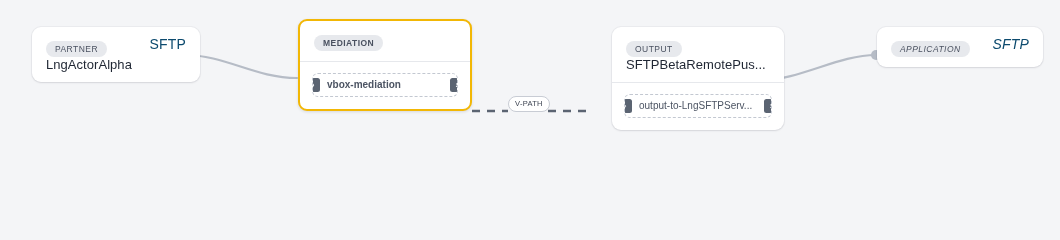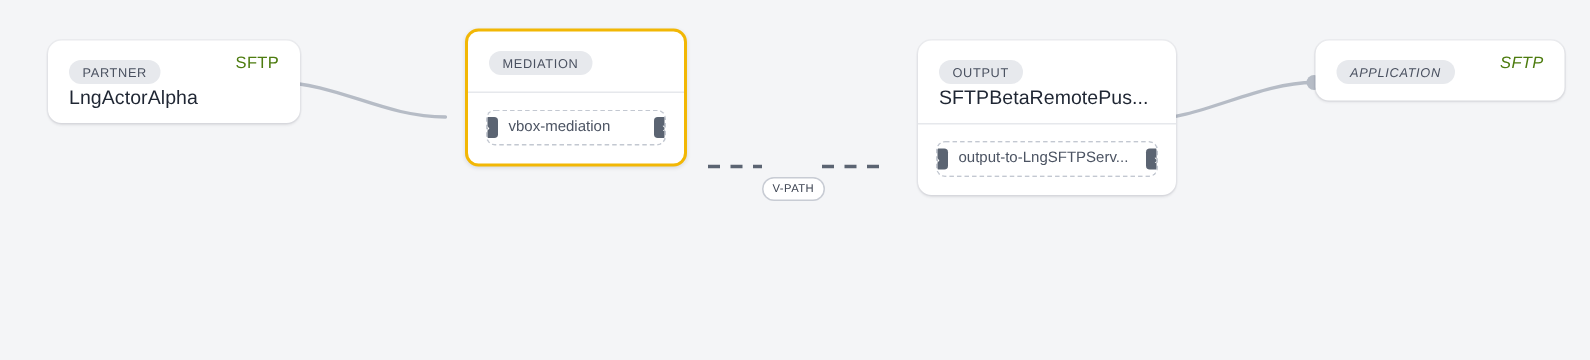--- a/index.html
+++ b/index.html
@@ -50,22 +50,22 @@
     font-size: 8.5px;
     letter-spacing: 0.45px;
     padding: 4px 9px 3.5px 9px;
     line-height: 1;
     vertical-align: middle;
   }
   .proto {
     position: absolute;
     right: 14px;
     top: 9px;
-    font-size: 11px;
-    color: #4d7c0f;
+    font-size: 14px;
+    color: #0c4a6e;
     letter-spacing: 0.2px;
   }
   .node-title {
     font-size: 13px;
     color: #1f2633;
     letter-spacing: 0.05px;
     white-space: nowrap;
     overflow: hidden;
   }
   .divider {
@@ -140,35 +140,35 @@
   </svg>
 
   <div class="node" style="left:32px; top:27px; width:168px;">
     <div class="node-head">
       <span class="badge">PARTNER</span>
       <span class="proto">SFTP</span>
       <div class="node-title">LngActorAlpha</div>
     </div>
   </div>
 
-  <div class="node selected" style="left:310px; top:19px; width:148px;">
+  <div class="node selected" style="left:298px; top:19px; width:174px;font-weight:bold;">
     <div class="node-head">
       <span class="badge">MEDIATION</span>
     </div>
     <div class="divider"></div>
     <div class="node-body">
       <div class="slot">
         <span class="handle left">›</span>
         <span>vbox-mediation</span>
         <span class="handle right">›</span>
       </div>
     </div>
   </div>
 
-  <div class="vpath" style="left:508px; top:118px;">
+  <div class="vpath" style="left:508px; top:96px;">
     <span>V-PATH</span>
   </div>
 
   <div class="node" style="left:612px; top:27px; width:172px;">
     <div class="node-head">
       <span class="badge">OUTPUT</span>
       <div class="node-title">SFTPBetaRemotePus...</div>
     </div>
     <div class="divider"></div>
     <div class="node-body">

